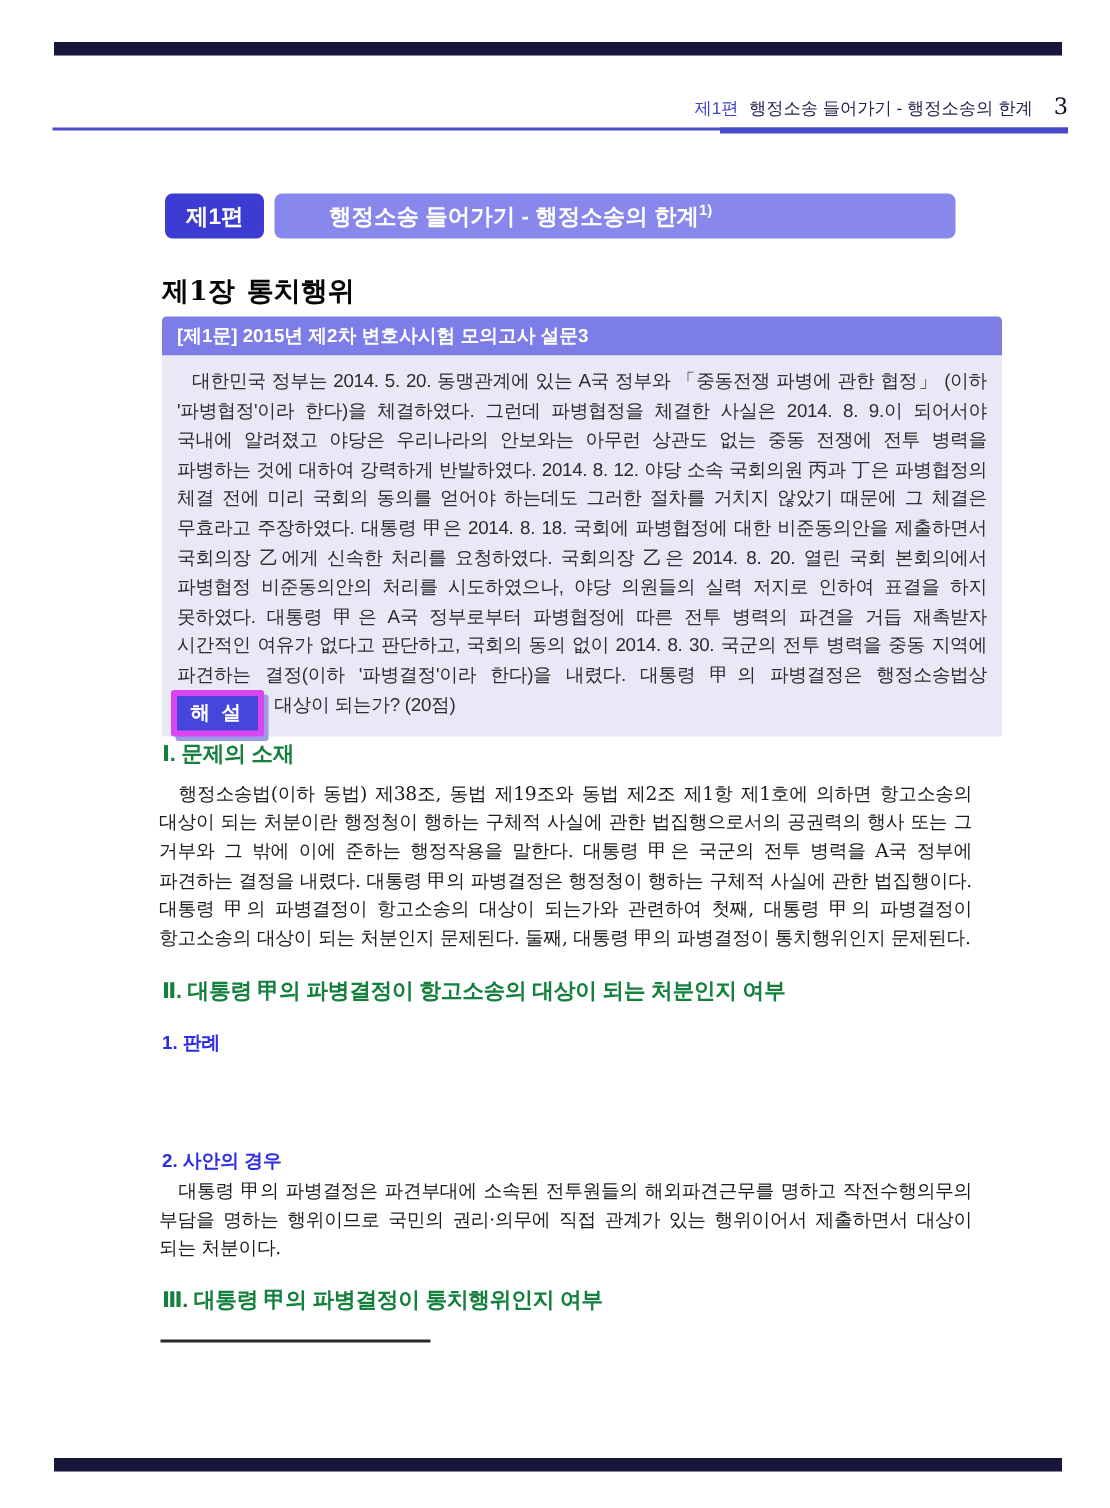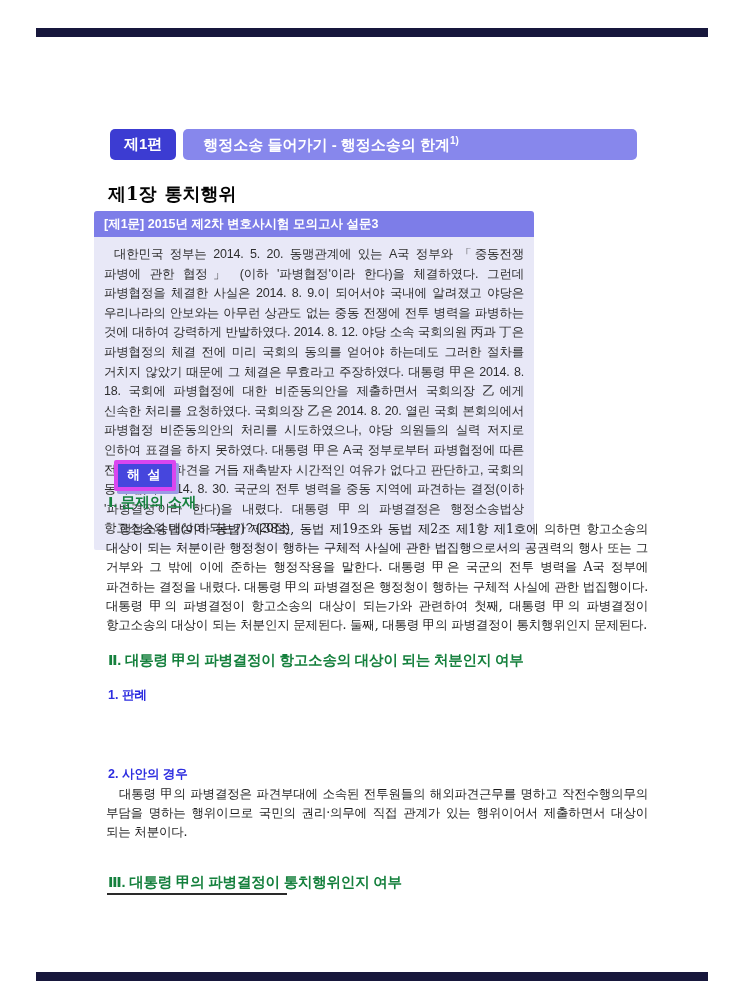--- a/index.html
+++ b/index.html
@@ -23,33 +23,33 @@
   .running-head .thick-line { position:absolute; right:0; bottom:-4px; width:232px; height:4px; background:#4a4acc; }
 
   
   .band { position:absolute; top:129px; left:110px; width:527px; display:flex; align-items:stretch; }
   .band-part {
     background:#3c3cd2; color:#fff; font-weight:bold; font-size:15px;
     padding:6px 14px 5px; border-radius:5px; margin-right:7px; white-space:nowrap;
   }
   .band-title {
     flex:1; background:#8787ec; color:#fff; font-weight:bold; font-size:15px;
-    padding:6px 10px 5px 20px; border-radius:5px;
+    padding:6px 10px 5px 36px; border-radius:5px;
   }
   .band-title sup { font-size:10px; font-weight:bold; }
 
   
   .chapter {
     position:absolute; top:182px; left:108px;
     font-family:"DejaVu Serif","Liberation Serif",serif; font-weight:bold; font-size:18px; color:#050505;
   }
   .chapter .ch-no { margin-right:8px; }
 
   
-  .question { position:absolute; top:211px; left:94px; width:440px; }
+  .question { position:absolute; top:211px; left:108px; width:560px; }
   .q-bar {
     background:#7d7de8; color:#ffffff; font-weight:bold; font-size:12.5px;
     padding:5px 10px 4px; border-radius:3px 3px 0 0;
   }
   .q-body {
     background:#e8e8f7; padding:8px 10px 11px; border-radius:0 0 2px 2px;
   }
   .q-body p {
     font-size:12.5px; line-height:19.6px; color:#2e2e2e;
     text-align:justify; text-indent:10px; letter-spacing:-0.2px; word-break:keep-all;
@@ -85,20 +85,24 @@
   }
   .footnote .fn-marker { margin-right:5px; }
 </style>
 </head>
 <body>
 
 <div class="page">
 
   <div class="edge-rule top"></div>
 
+  <div class="running-head">
+    <span class="part">제1편</span><span>행정소송 들어가기 - 행정소송의 한계</span><span class="pageno">3</span>
+    <span class="thick-line"></span>
+  </div>
 
   <div class="band">
     <div class="band-part">제1편</div>
     <div class="band-title"><span>행정소송 들어가기 - 행정소송의 한계</span><sup>1)</sup></div>
   </div>
 
   <div class="chapter">
     <span class="ch-no">제1장</span><span>통치행위</span>
   </div>
 
@@ -114,19 +118,19 @@
   <div class="sec-head" style="top:493px;">Ⅰ. 문제의 소재</div>
   <p class="body-par" style="top:519px;">행정소송법(이하 동법) 제38조, 동법 제19조와 동법 제2조 제1항 제1호에 의하면 항고소송의 대상이 되는 처분이란 행정청이 행하는 구체적 사실에 관한 법집행으로서의 공권력의 행사 또는 그 거부와 그 밖에 이에 준하는 행정작용을 말한다. 대통령 甲은 국군의 전투 병력을 A국 정부에 파견하는 결정을 내렸다. 대통령 甲의 파병결정은 행정청이 행하는 구체적 사실에 관한 법집행이다. 대통령 甲의 파병결정이 항고소송의 대상이 되는가와 관련하여 첫째, 대통령 甲의 파병결정이 항고소송의 대상이 되는 처분인지 문제된다. 둘째, 대통령 甲의 파병결정이 통치행위인지 문제된다.</p>
 
   <div class="sec-head" style="top:651px;">Ⅱ. 대통령 甲의 파병결정이 항고소송의 대상이 되는 처분인지 여부</div>
 
   <div class="sub-head" style="top:687px;">1. 판례</div>
 
   <div class="sub-head" style="top:766px;">2. 사안의 경우</div>
   <p class="body-par" style="top:784px;">대통령 甲의 파병결정은 파견부대에 소속된 전투원들의 해외파견근무를 명하고 작전수행의무의 부담을 명하는 행위이므로 국민의 권리·의무에 직접 관계가 있는 행위이어서 제출하면서 대상이 되는 처분이다.</p>
 
-  <div class="sec-head" style="top:857px;margin-top:16px;">Ⅲ. 대통령 甲의 파병결정이 통치행위인지 여부</div>
+  <div class="sec-head" style="top:857px;">Ⅲ. 대통령 甲의 파병결정이 통치행위인지 여부</div>
 
   <div class="fn-rule"></div>
 
   <div class="edge-rule bottom"></div>
 
 </div>
 
 </body></html>

